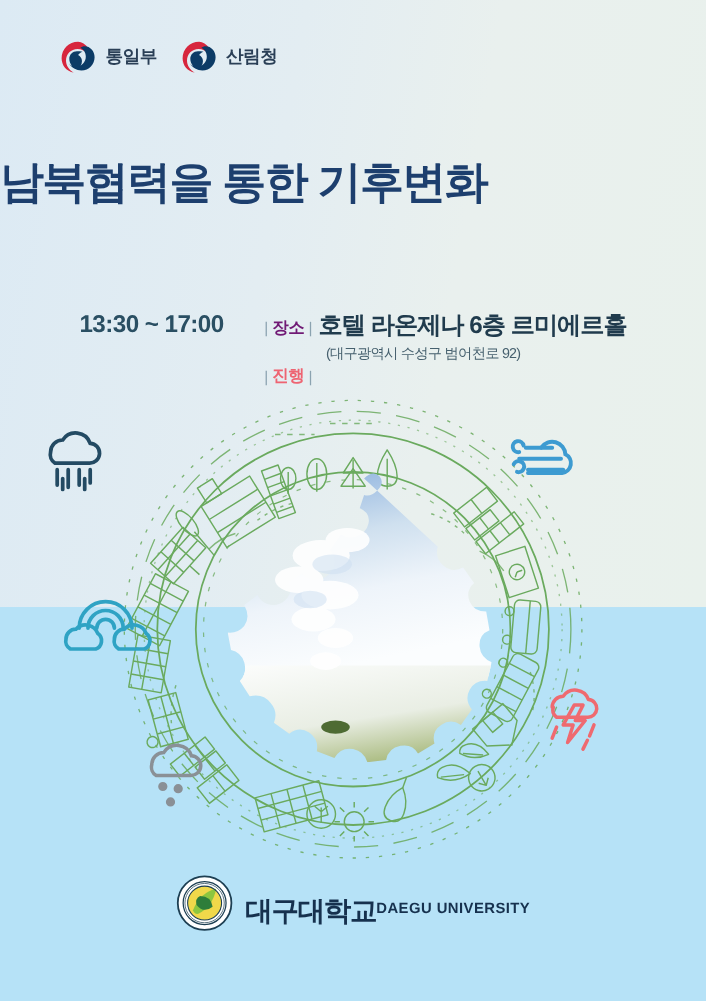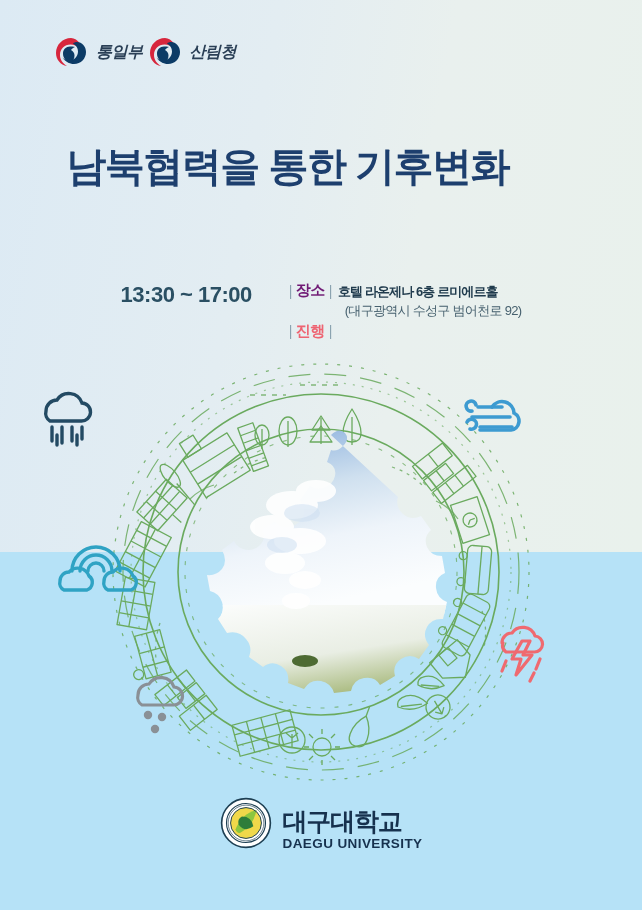--- a/index.html
+++ b/index.html
@@ -15,31 +15,31 @@
   .bg-top{
     position:absolute;left:0;top:0;width:642px;height:552px;
     background:linear-gradient(100deg,#dceaf4 0%,#e3edf2 38%,#e9f0ee 62%,#e9f1ec 100%);
   }
   .bg-bottom{
     position:absolute;left:0;top:552px;width:642px;height:358px;
     background:#b6e2f7;
   }
   
   .gov-row{
-    position:absolute;left:55px;top:36px;display:flex;align-items:center;gap:6px;font-style:italic;
+    position:absolute;left:55px;top:36px;display:flex;align-items:center;gap:22px;
   }
   .gov-logo{display:flex;align-items:center;gap:9px;}
   .gov-mark{width:32px;height:32px;display:block;}
   .gov-name{
     font-size:16px;font-weight:bold;color:#2a3f56;letter-spacing:-0.5px;
     white-space:nowrap;line-height:1;
   }
   
   .title-block{
-    position:absolute;left:0;top:143px;width:509px;text-align:right;
+    position:absolute;left:0;top:143px;width:509px;text-align:left;
   }
   .title-l1{
     font-size:40px;font-weight:bold;color:#1d3f6e;letter-spacing:-1.5px;
     line-height:1.18;white-space:nowrap;
   }
   .title-l2{
     font-size:42px;font-weight:bold;color:#1d3f6e;letter-spacing:-1.8px;
     line-height:1.18;white-space:nowrap;
   }
   
@@ -64,36 +64,36 @@
   .info-right{display:flex;flex-direction:column;gap:2px;padding-top:2px;}
   .info-row{display:flex;align-items:baseline;gap:6px;white-space:nowrap;}
   .tag{
     display:inline-flex;align-items:center;gap:4px;font-size:15px;font-weight:bold;
     letter-spacing:-0.5px;
   }
   .tag .bar{color:#8ba3b0;font-weight:400;font-size:14px;}
   .tag-place .txt{color:#701a75;}
   .tag-mode .txt{color:#ee6472;}
   .info-val{
-    font-size:13px;font-weight:bold;color:#203b4d;letter-spacing:-0.9px;white-space:nowrap;
+    font-size:22px;font-weight:bold;color:#203b4d;letter-spacing:-0.9px;white-space:nowrap;
   }
   .info-sub{
     font-size:13px;color:#46606e;letter-spacing:-0.7px;margin-left:56px;margin-top:-1px;
     white-space:nowrap;
   }
   
   .illus{position:absolute;left:0;top:355px;width:642px;height:430px;}
   .illus svg{display:block;}
   
   .footer{
     position:absolute;left:0;top:795px;width:642px;
     display:flex;justify-content:center;align-items:center;gap:11px;
   }
   .uni-seal{width:52px;height:52px;display:block;}
-  .uni-text{display:flex;flex-direction:column;line-height:1;margin-top:14px;}
+  .uni-text{display:flex;flex-direction:row;line-height:1;margin-top:14px;}
   .uni-kr{
     font-size:25px;font-weight:bold;color:#16314e;letter-spacing:-1.2px;white-space:nowrap;
   }
   .uni-en{
     font-size:13.5px;font-weight:bold;color:#16314e;letter-spacing:0.4px;
     margin-top:3px;white-space:nowrap;
   }
 </style>
 </head>
 <body>

